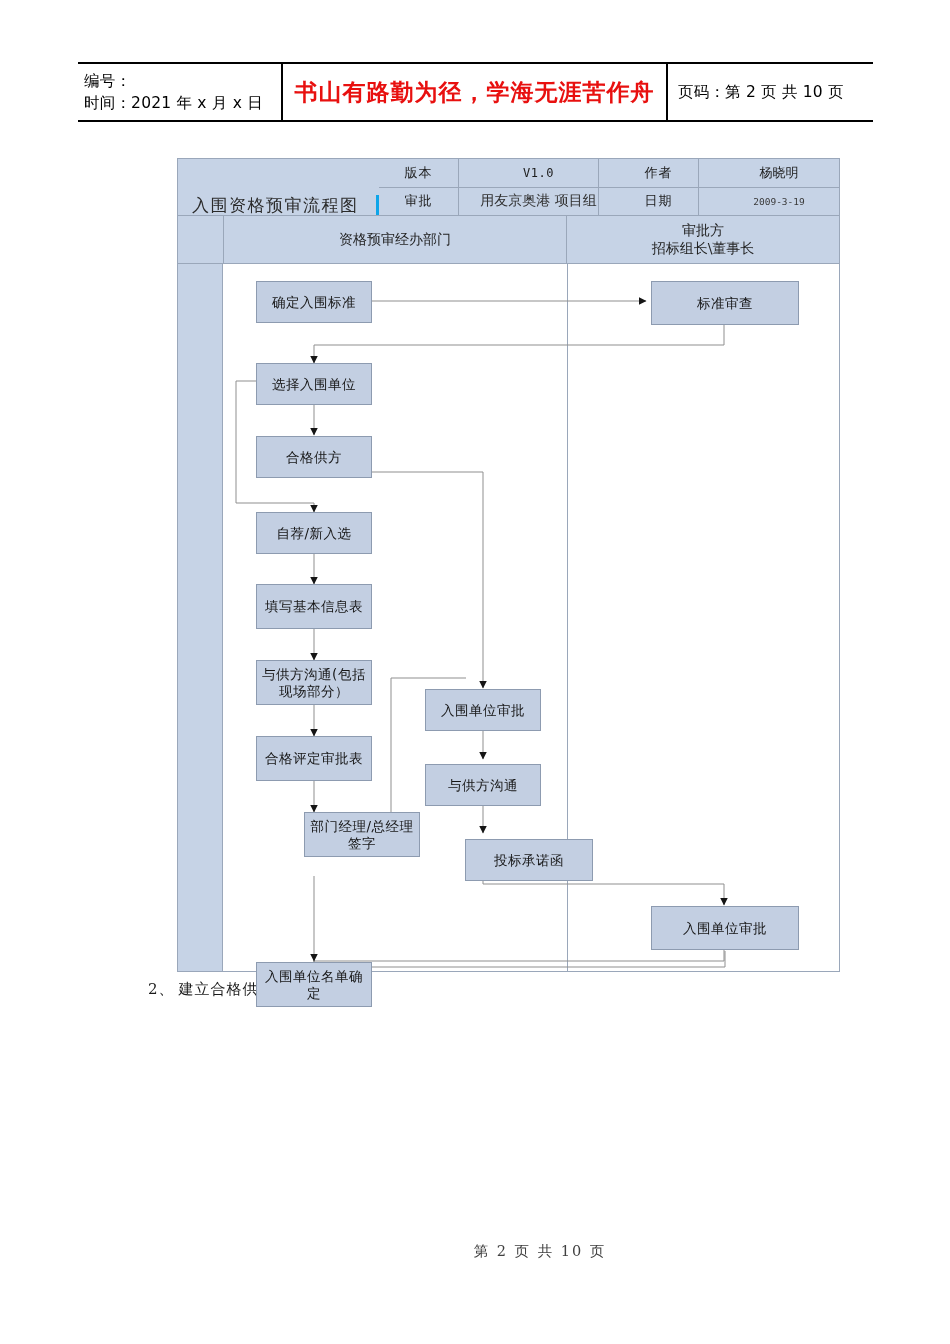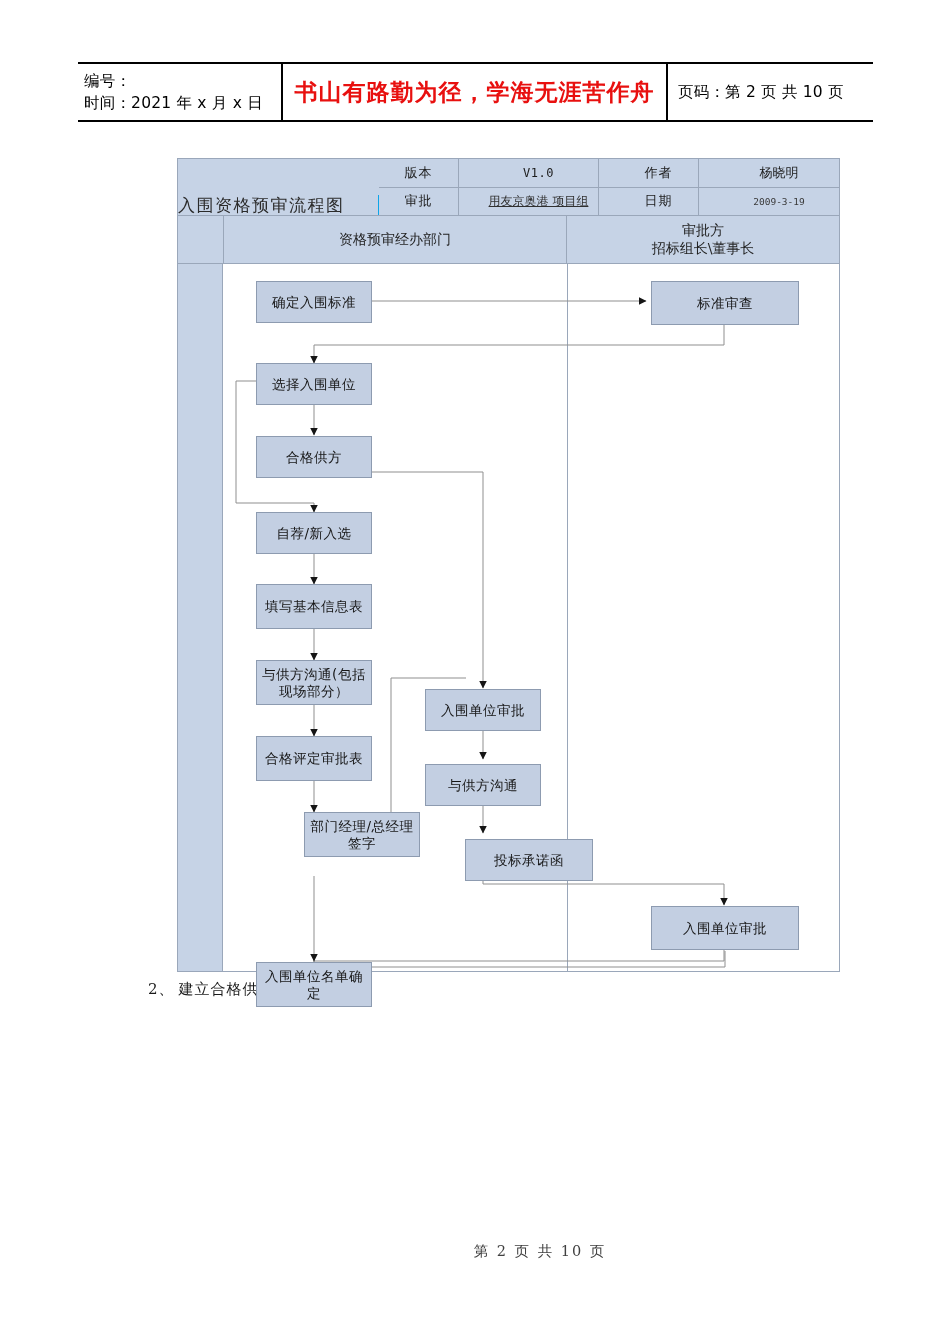--- a/index.html
+++ b/index.html
@@ -79,25 +79,26 @@
     height: 58px;
     display: flex;
     border: 1px solid #9aa7ba;
     box-sizing: border-box;
     background: #c6d3e6;
   }
   .flow-title {
     width: 295px;
     display: flex;
     align-items: center;
+    padding-left: 14px;
     font-size: 17px;
     color: #2b2b2b;
     letter-spacing: 1.5px;
     box-sizing: border-box;
-    border-right: 1px solid #0ea5e9;
+    border-right: 3px solid #0ea5e9;
     margin-top: 36px;
   }
   .meta-table {
     flex: 1;
     display: flex;
     flex-direction: column;
   }
   .meta-row {
     flex: 1;
     display: flex;
@@ -110,21 +111,21 @@
     justify-content: center;
     border-right: 1px solid #9aa7ba;
     box-sizing: border-box;
     font-size: 13px;
     color: #1c1c1c;
     text-align: center;
   }
   .meta-cell:last-child { border-right: none; }
   .mc-label { width: 80px; letter-spacing: 1px; }
   .mc-value { width: 120px; }
-  .mc-small  { font-size: 12px; letter-spacing: 0px; color: #303030; text-decoration: underline; }
+  .mc-small  { font-size: 14px; letter-spacing: 0px; color: #303030; }
   .mc-mono   { font-family: "DejaVu Sans Mono", "Liberation Mono", monospace; font-size: 12px; letter-spacing: 0.5px;}
   .mc-mono-sm{ font-family: "DejaVu Sans Mono", "Liberation Mono", monospace; font-size: 9.5px; color: #3a3a3a;}
 
   
   .lane-head {
     position: absolute;
     left: 0; top: 58px;
     width: 663px;
     height: 48px;
     display: flex;

